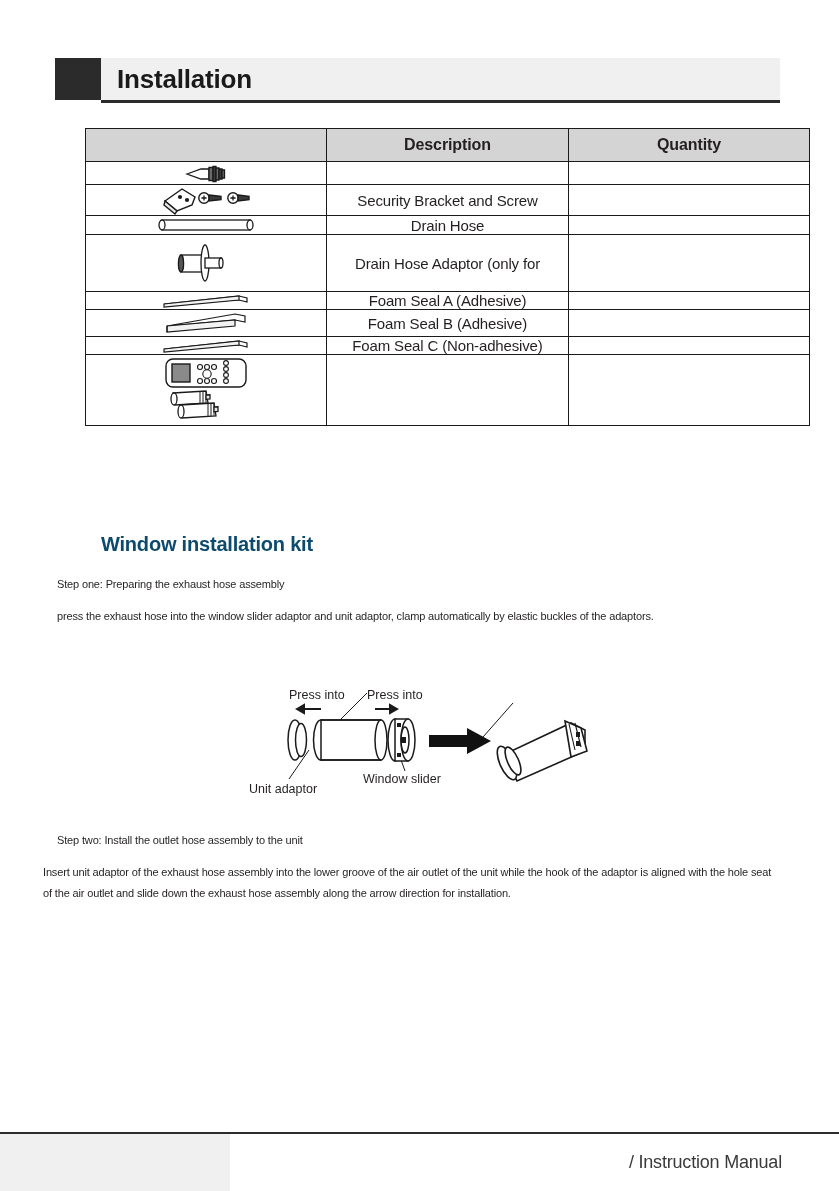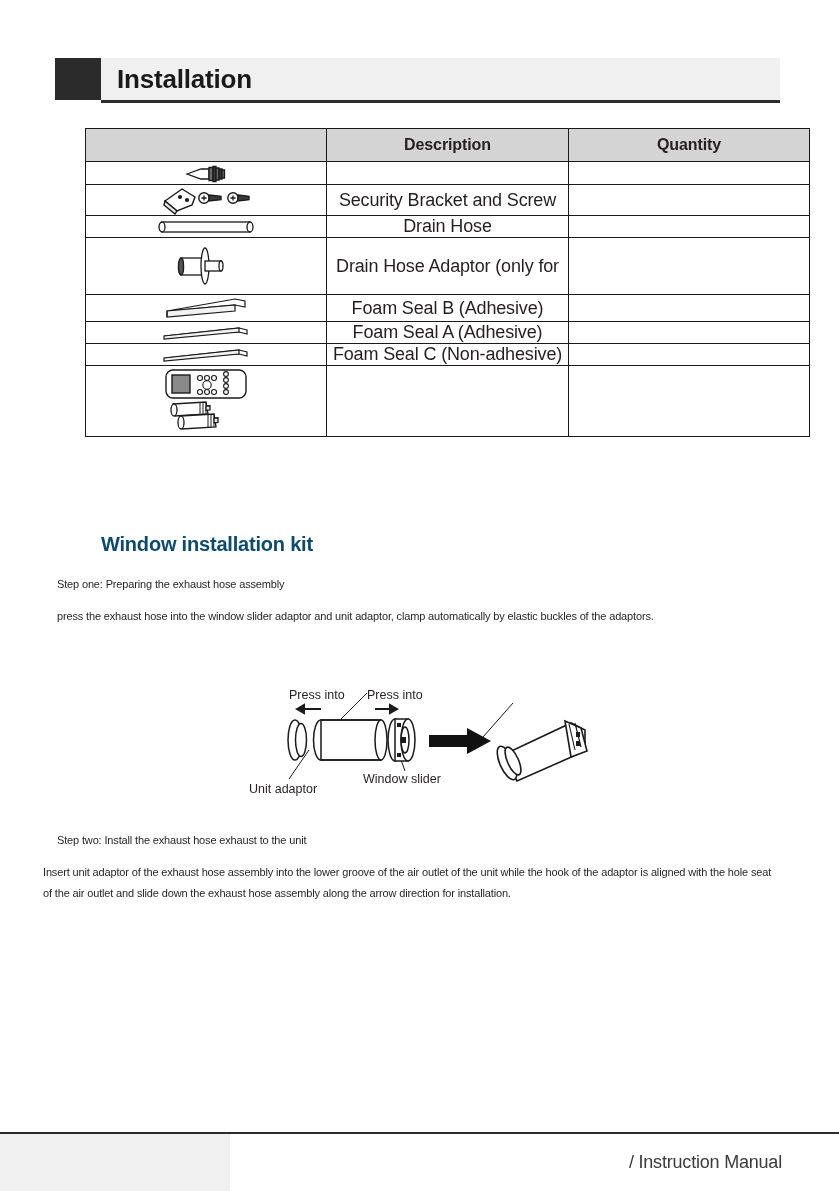--- a/index.html
+++ b/index.html
@@ -70,21 +70,21 @@
     border-collapse: collapse;
     table-layout: fixed;
     margin-left: 28px;
   }
   .parts-table td, .parts-table th {
     border: 1.4px solid #1a1a1a;
     padding: 0;
     text-align: center;
     vertical-align: middle;
     font-weight: normal;
-    font-size: 18px;
+    font-size: 15px;
     color: #231f20;
   }
   .parts-table thead th {
     background: #d4d4d4;
     height: 32px;
     font-weight: bold;
     font-size: 16px;
     letter-spacing: -0.1px;
   }
   .col-icon   { width: 241px; }
@@ -267,45 +267,45 @@
           </svg>
         </div>
       </td>
       <td class="cell-desc">Drain Hose Adaptor (only for</td>
       <td></td>
     </tr>
 
     <tr>
       <td class="cell-icon">
         <div class="icon-wrap">
+          <svg width="90" height="16" viewBox="0 0 90 16">
+            <g fill="#fff" stroke="#1a1a1a" stroke-width="1.2">
+              <path d="M3 11 L78 3 L86 5 L86 9 L78 7 Z"></path>
+              <path d="M3 11 L78 3 L78 7 L3 14 Z" fill="#f2f2f2"></path>
+            </g>
+          </svg>
+        </div>
+      </td>
+      <td class="cell-desc">Foam Seal A (Adhesive)</td>
+      <td></td>
+    </tr>
+
+    <tr>
+      <td class="cell-icon">
+        <div class="icon-wrap">
           <svg width="90" height="26" viewBox="0 0 90 26">
             <g fill="#fff" stroke="#1a1a1a" stroke-width="1.2">
               <path d="M6 16 L74 4 L84 6 L84 12 L74 10 Z"></path>
               <path d="M6 16 L74 10 L74 16 L6 22 Z" fill="#f2f2f2"></path>
               <path d="M6 16 L6 22"></path>
             </g>
           </svg>
         </div>
       </td>
       <td class="cell-desc">Foam Seal B (Adhesive)</td>
-      <td></td>
-    </tr>
-
-    <tr>
-      <td class="cell-icon">
-        <div class="icon-wrap">
-          <svg width="90" height="16" viewBox="0 0 90 16">
-            <g fill="#fff" stroke="#1a1a1a" stroke-width="1.2">
-              <path d="M3 11 L78 3 L86 5 L86 9 L78 7 Z"></path>
-              <path d="M3 11 L78 3 L78 7 L3 14 Z" fill="#f2f2f2"></path>
-            </g>
-          </svg>
-        </div>
-      </td>
-      <td class="cell-desc">Foam Seal A (Adhesive)</td>
       <td></td>
     </tr>
 
     <tr>
       <td class="cell-icon">
         <div class="icon-wrap">
           <svg width="90" height="16" viewBox="0 0 90 16">
             <g fill="#fff" stroke="#1a1a1a" stroke-width="1.2">
               <path d="M3 11 L78 3 L86 5 L86 9 L78 7 Z"></path>
               <path d="M3 11 L78 3 L78 7 L3 14 Z" fill="#f2f2f2"></path>
@@ -423,18 +423,18 @@
       <path d="M324 41 L330 67"></path>
       <path d="M330 40 L336 64"></path>
     </g>
     <g fill="#1a1a1a">
       <rect x="331" y="49" width="4" height="5"></rect>
       <rect x="331" y="58" width="4" height="5"></rect>
     </g>
   </svg>
 </div>
 
-<div class="body-text" id="step-two-label">Step two: Install the exhaust hose exhaust to the unit</div>
+<div class="body-text" id="step-two-label">Step two: Install the outlet hose assembly to the unit</div>
 <div class="body-text" id="step-two-body">Insert unit adaptor of the exhaust hose assembly into the lower groove of the air outlet of the unit while the hook of the adaptor is aligned with the hole seat of the air outlet and slide down the exhaust hose assembly along the arrow direction for installation.</div>
 
 <div class="footer-rule"></div>
 <div class="footer-block"></div>
 <div class="footer-text">/ Instruction Manual</div>
 
 </body></html>

